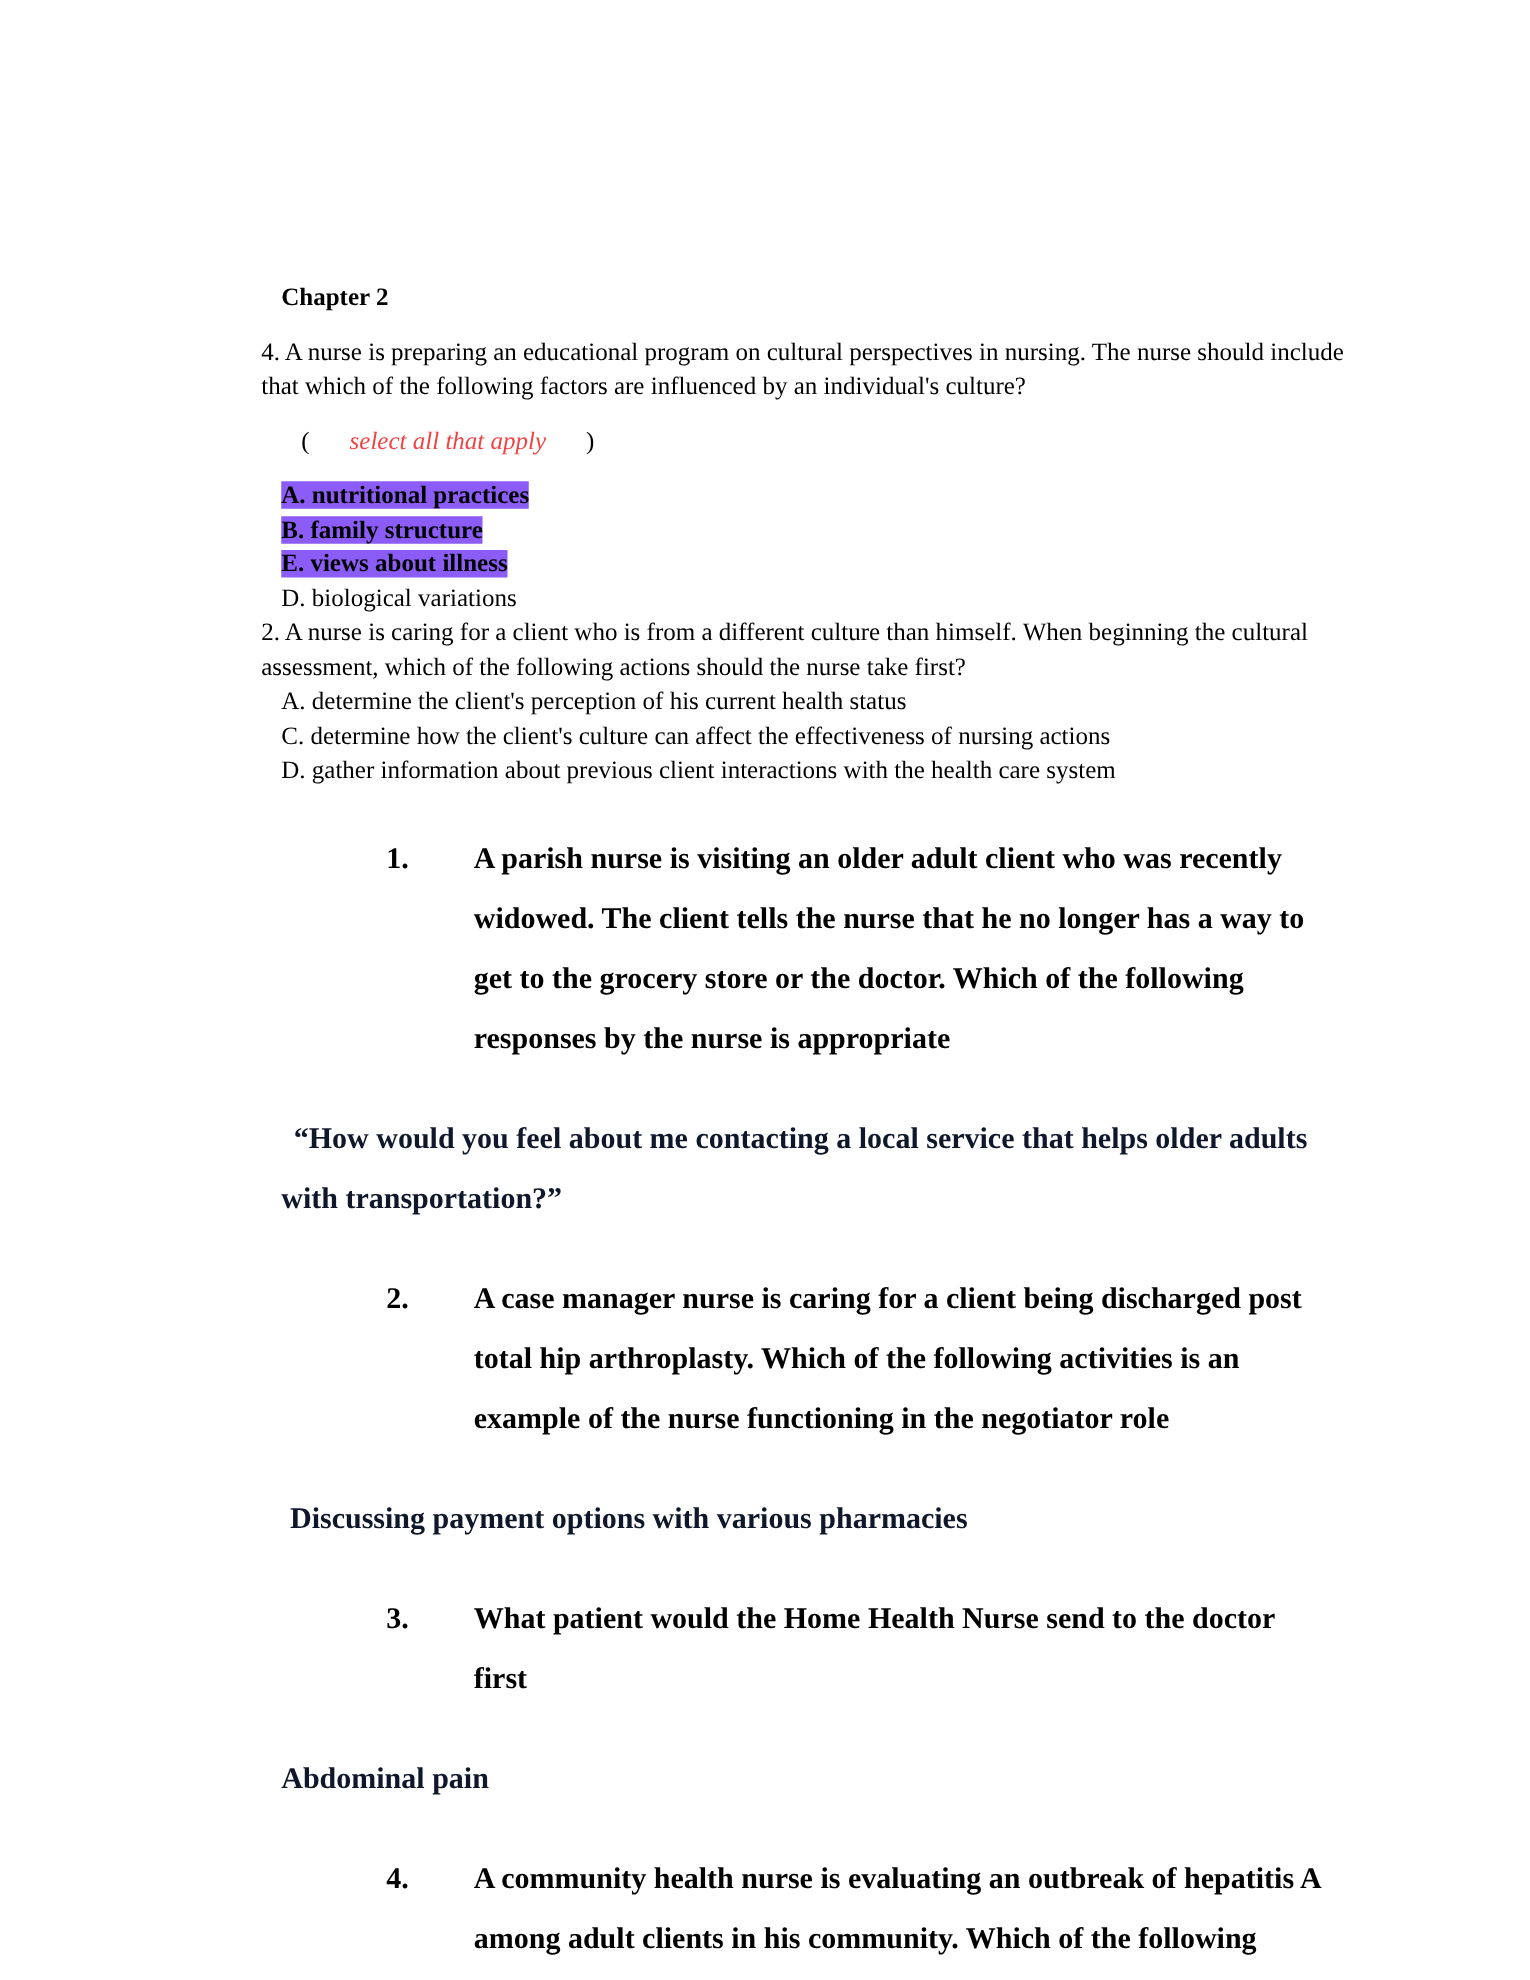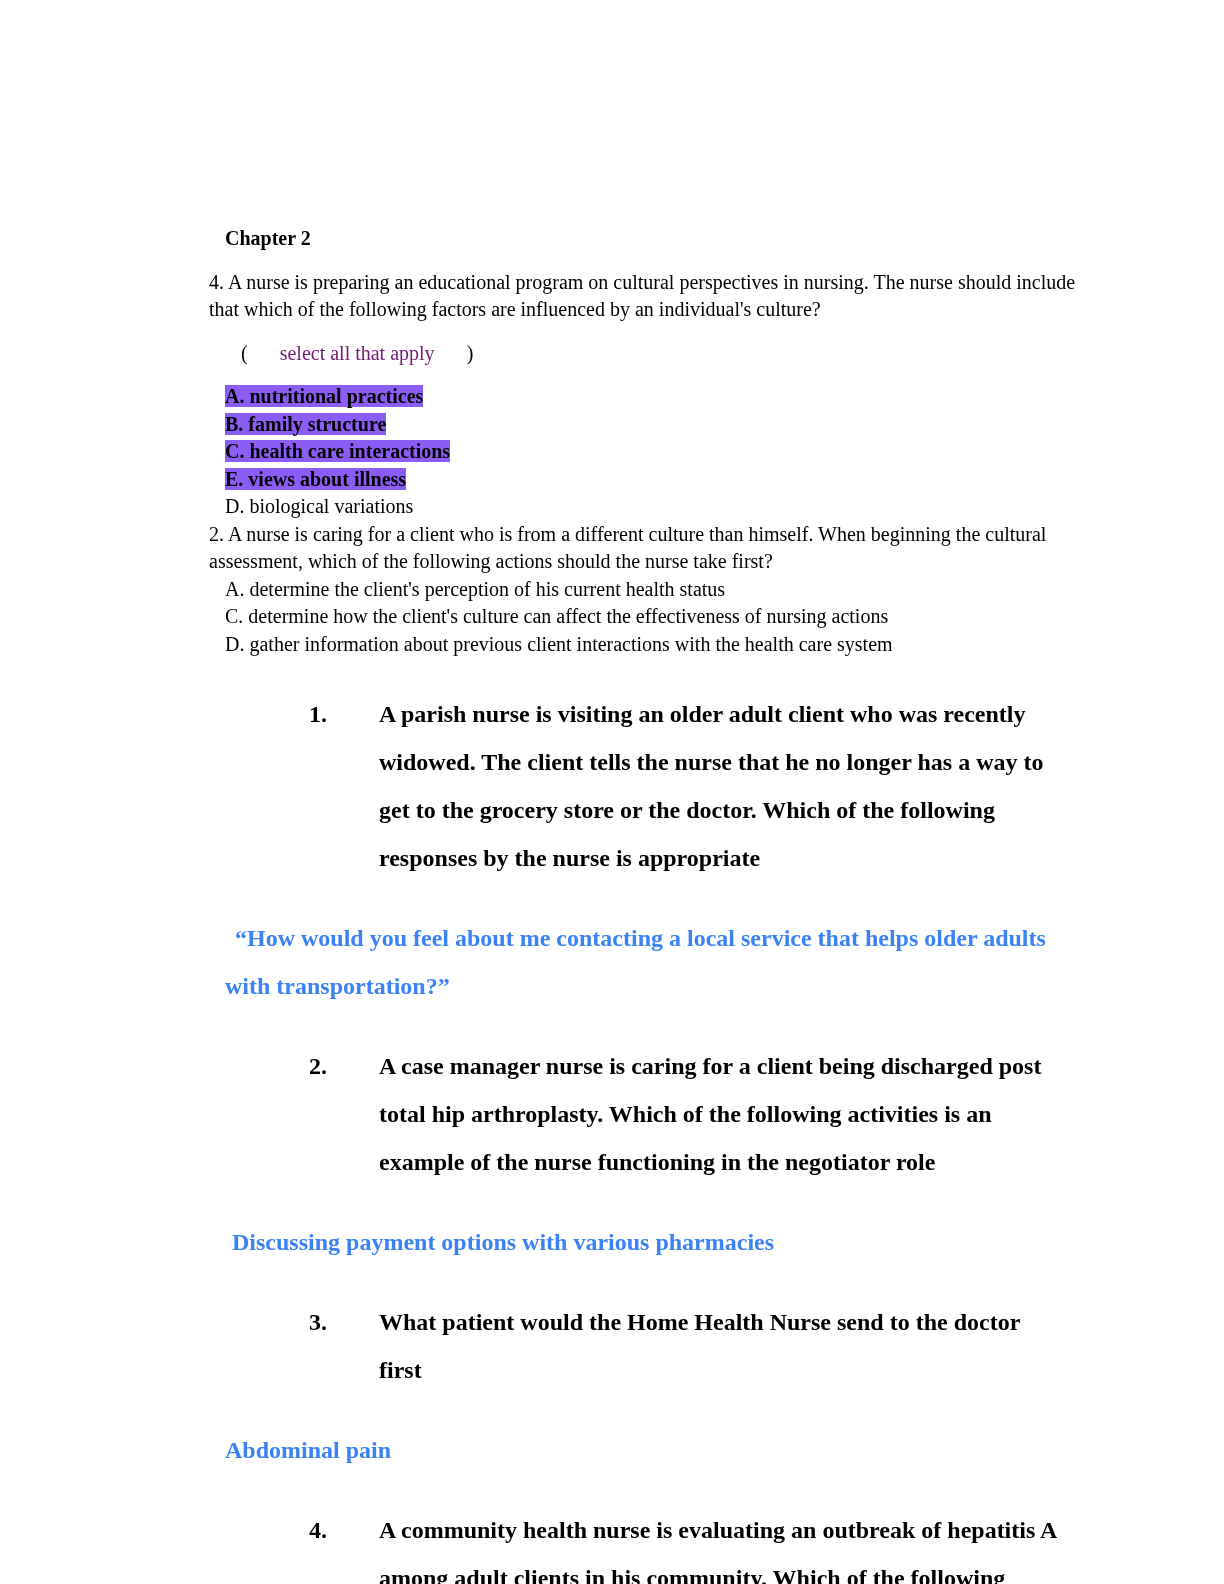--- a/index.html
+++ b/index.html
@@ -13,49 +13,48 @@
     background: #ffffff;
     padding: 161px 159px 60px 145px;
     font-family: "Liberation Serif", serif;
     color: #000000;
   }
 
   
   .sec1 { font-size: 20px; line-height: 27.5px; }
   .sec1 .title { font-weight: bold; }
   .sec1 p, .sec1 .opt { margin: 0; }
-  .red-note { color: #701a75; }
+  .red-note { color: #ef4444; font-style: italic; }
   .hl { background: #8b5cf6; font-weight: bold; }
   .centered { text-align: center; }
 
   
   .sec2 { font-size: 24px; font-weight: bold; line-height: 48px; margin-top: 4px; }
   .big-item { display: flex; padding-left: 68px; }
   .big-num { width: 38px; flex: 0 0 auto; }
   .big-text { flex: 1 1 auto; }
-  .answer { color: #3b82f6; margin-top: 15px; }
+  .answer { color: #0f172a; margin-top: 15px; }
   .answer-indent-a { text-indent: 10px; }
   .answer-indent-b { padding-left: 7px; }
 </style>
 </head>
 <body>
 
 <div class="page">
 
   <div class="sec1">
 
     <div class="title">Chapter 2</div>
 
     <p>4. A nurse is preparing an educational program on cultural perspectives in nursing. The nurse should include that which of the following factors are influenced by an individual's culture?</p>
 
     <div><span>(</span><span class="red-note">select all that apply</span><span>)</span></div>
 
     <div class="opt"><span class="hl">A. nutritional practices</span></div>
     <div class="opt"><span class="hl">B. family structure</span></div>
-    <div class="opt"><span class="hl">C. health care interactions</span></div>
     <div class="opt"><span class="hl">E. views about illness</span></div>
     <div class="opt"><span>D. biological variations</span></div>
 
     <p>2. A nurse is caring for a client who is from a different culture than himself. When beginning the cultural assessment, which of the following actions should the nurse take first?</p>
 
     <div class="opt"><span>A. determine the client's perception of his current health status</span></div>
     <div class="opt"><span>C. determine how the client's culture can affect the effectiveness of nursing actions</span></div>
     <div class="opt"><span>D. gather information about previous client interactions with the health care system</span></div>
 
 

